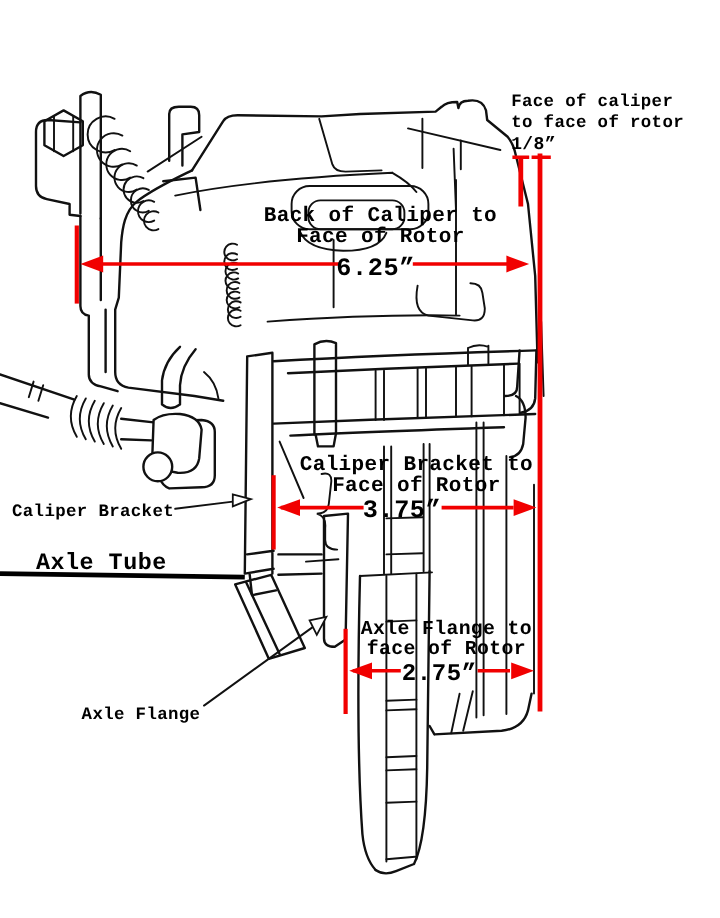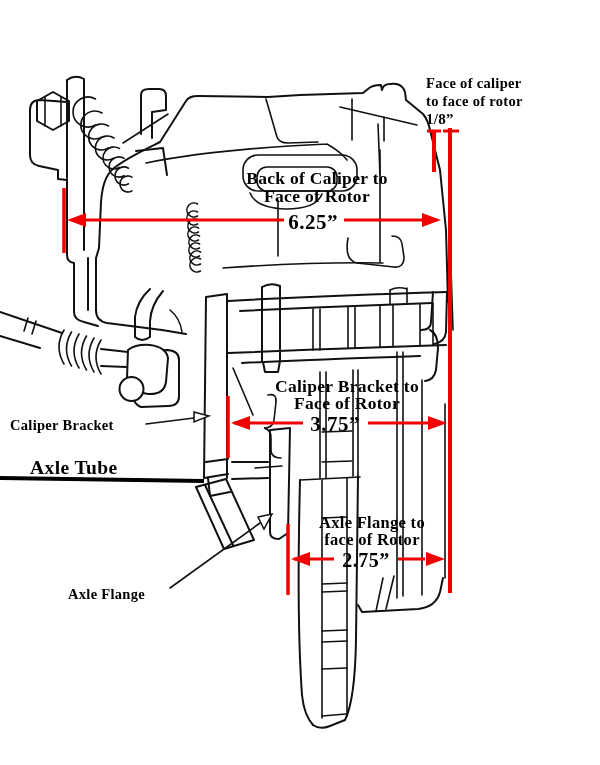--- a/index.html
+++ b/index.html
@@ -1,20 +1,20 @@
 <!DOCTYPE html>
 <html><head>
 <meta charset="utf-8">
 <style>
   html, body { margin: 0; padding: 0; background: #ffffff; }
   #stage {
     position: relative;
     width: 600px; height: 765px;
     background: #ffffff;
-    font-family: Liberation Serif, serif;
+    font-family: Liberation Mono, monospace;
     overflow: hidden;
     border-radius: 10px;
   }
   svg { display: block; }
   .ink   { stroke: #111111; stroke-width: 2; fill: none; stroke-linecap: round; stroke-linejoin: round; }
   .ink-thin { stroke: #111111; stroke-width: 1.6; fill: none; stroke-linecap: round; }
   .ink-thick { stroke: #000000; stroke-width: 4; fill: none; stroke-linecap: butt; }
   .whitefill { fill: #ffffff; }
   .dim   { stroke: #f10000; fill: none; stroke-linecap: butt; }
   .dimhead { fill: #f10000; stroke: none; }

